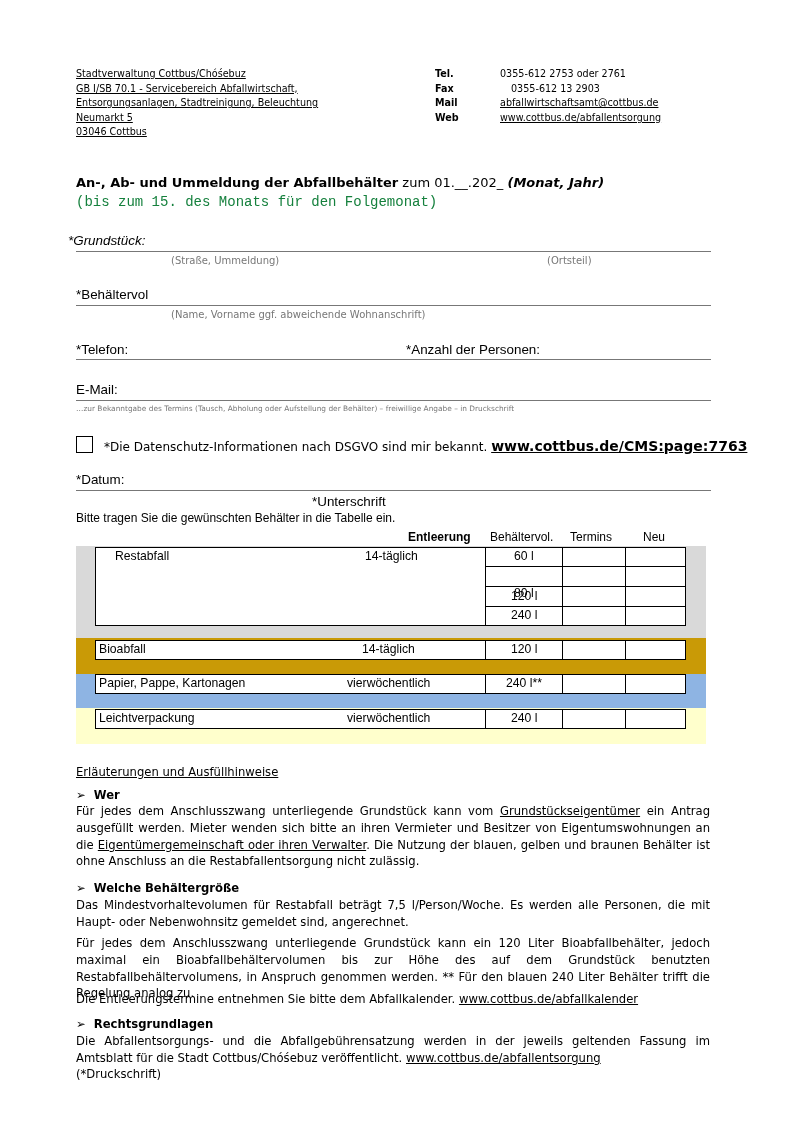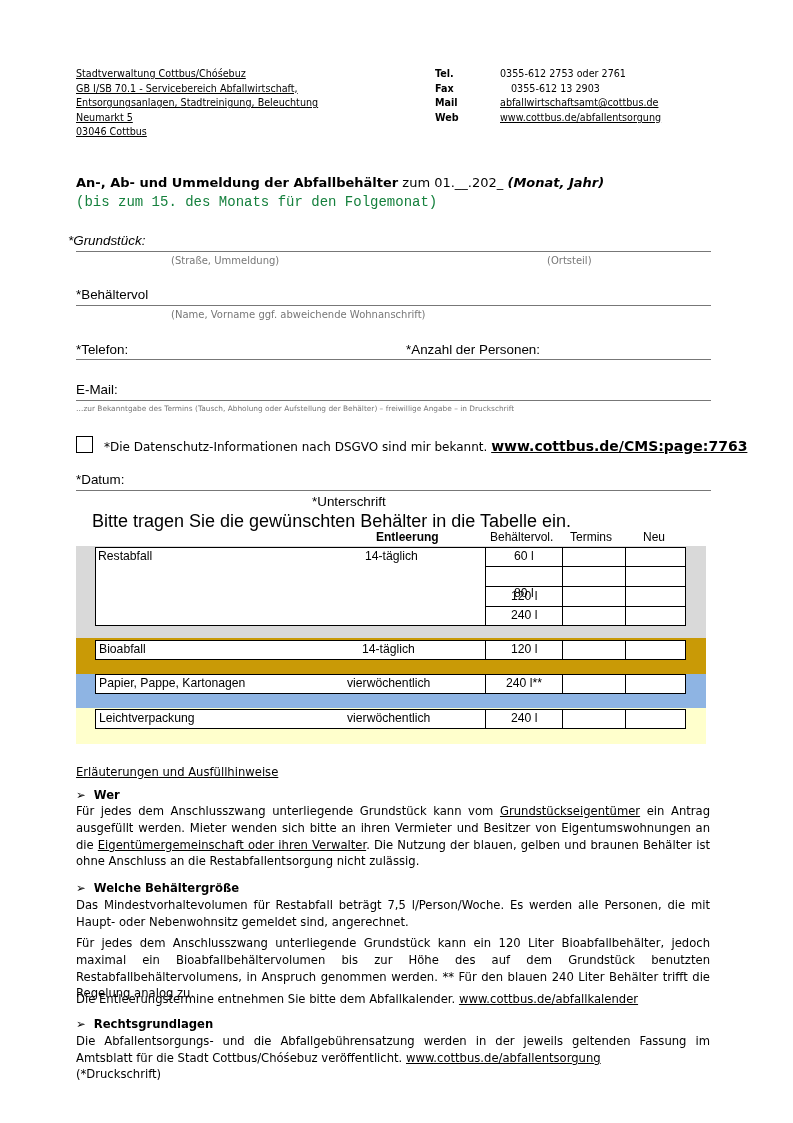--- a/index.html
+++ b/index.html
@@ -83,34 +83,34 @@
 <div class="abs chk" style="left:76px; top:436px;"></div>
 <div class="abs lbl" style="left:104px; top:438px; white-space:nowrap;">
   <span>*Die Datenschutz-Informationen nach DSGVO sind mir bekannt.</span>
   <span class="link-i">www.cottbus.de/CMS:page:7763</span>
 </div>
 
 <div class="abs fld" style="left:76px; top:472px;">*Datum:</div>
 <div class="abs fld" style="left:312px; top:472px;margin-top:22px;">*Unterschrift</div>
 <div class="line" style="left:76px; top:490px; width:635px;"></div>
 
-<div class="abs" style="left:76px; top:511px; font-size:18px; font-family:'Liberation Sans',sans-serif;margin-left:16px;">Bitte tragen Sie die gewünschten Behälter in die Tabelle ein.</div>
+<div class="abs" style="left:76px; top:511px; font-size:12px; font-family:'Liberation Sans',sans-serif;">Bitte tragen Sie die gewünschten Behälter in die Tabelle ein.</div>
 
-<div class="th" style="left:346px; top:530px; font-weight:bold;padding-left:30px;">Entleerung</div>
+<div class="th" style="left:378px; top:530px; font-weight:bold;padding-left:30px;">Entleerung</div>
 <div class="th" style="left:490px; top:530px;">Behältervol.</div>
 <div class="th" style="left:570px; top:530px;">Termins</div>
 <div class="th" style="left:643px; top:530px;">Neu</div>
 
 <div class="band" style="top:546px; height:92px; background:#d9d9d9;"></div>
 <div class="band" style="top:638px; height:36px; background:#c99a06;"></div>
 <div class="band" style="top:674px; height:34px; background:#8eb4e3;"></div>
 <div class="band" style="top:708px; height:36px; background:#ffffcc;"></div>
 
 <div class="cell" style="left:95px; top:547px; width:391px; height:79px;"></div>
-<div class="ctext" style="left:98px; top:549px;text-align:center;">Restabfall</div>
+<div class="ctext" style="left:115px; top:549px;text-align:center;">Restabfall</div>
 <div class="ctext" style="left:365px; top:549px;">14-täglich</div>
 
 <div class="cell" style="left:485px; top:547px; width:78px; height:20px;"></div>
 <div class="cell" style="left:485px; top:566px; width:78px; height:21px;"></div>
 <div class="cell" style="left:485px; top:586px; width:78px; height:21px;"></div>
 <div class="cell" style="left:485px; top:606px; width:78px; height:20px;"></div>
 <div class="ctext" style="left:514px; top:549px;">60 l</div>
 <div class="ctext" style="left:514px; top:586px;">80 l</div>
 <div class="ctext" style="left:511px; top:589px;">120 l</div>
 <div class="ctext" style="left:511px; top:608px;">240 l</div>

